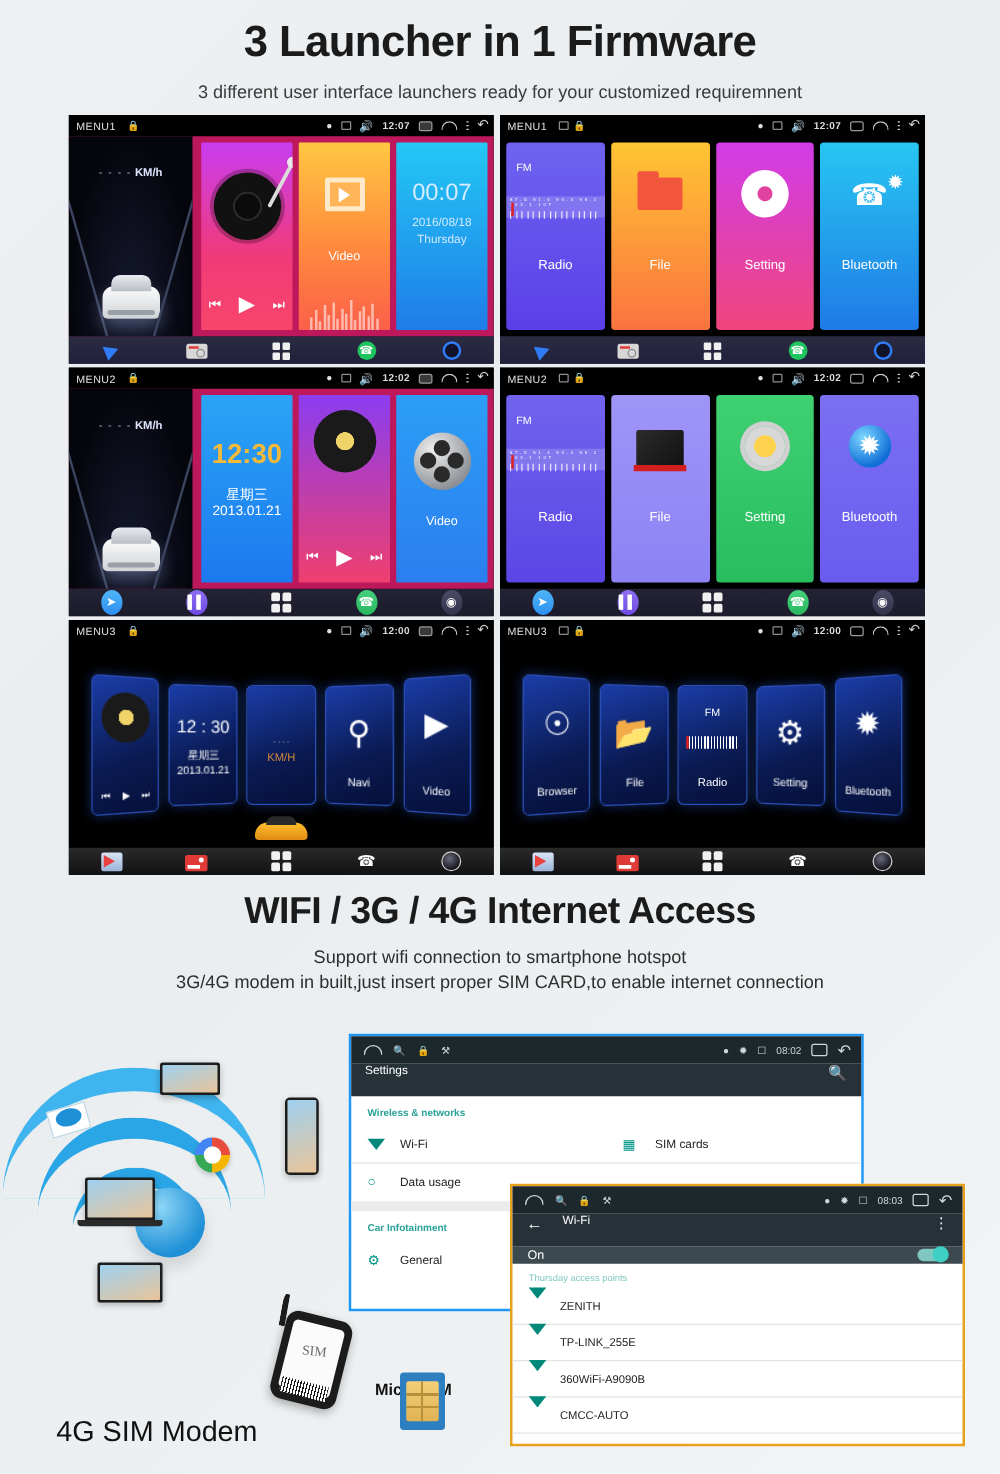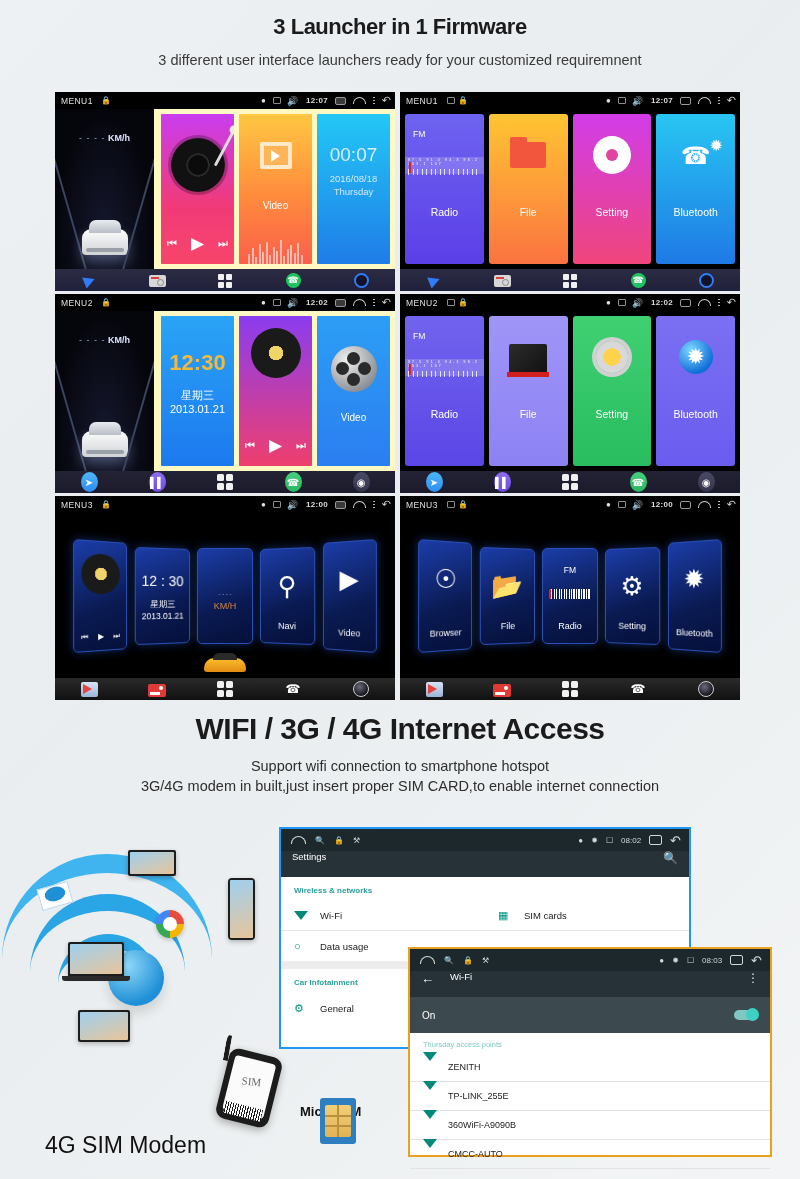--- a/index.html
+++ b/index.html
@@ -8,21 +8,21 @@
     background: linear-gradient(135deg,#eef1f3 0%,#e9edef 40%,#f2f4f5 100%);
     font-family: "Liberation Sans", sans-serif;
     position: relative; overflow: hidden;
   }
 
   
   .sec-title {
     text-align: center; font-weight: bold; color: #1b1b1b;
     letter-spacing: -0.5px;
   }
-  #title1 { font-size: 22px; padding-top: 14px; }
+  #title1 { font-size: 35px; padding-top: 14px; }
   #sub1 { text-align:center; font-size: 14.5px; color:#3a3a3a; padding-top: 12px; }
 
   #title2 { font-size: 30px; }
   #sub2a, #sub2b { text-align:center; font-size:14.5px; color:#2e2e2e; }
 
   
   #launchers {
     position:absolute; left:55px; top:92px; width:685px; height:608px;
     display:grid; grid-template-columns: 340px 340px; grid-template-rows: 199px 199px 204px;
     gap: 3px 5px;
@@ -46,21 +46,21 @@
   .cam-ic { width:11px;height:8px;border:1px solid #9a9a9a;border-radius:2px;display:inline-block;position:relative;}
   .cam-ic.hl { background:#3a3a3a; }
   .home-ic { width:13px;height:7px;border:1.3px solid #d0d0d0; border-bottom:none; border-radius:7px 7px 0 0;}
   .dots-ic { display:flex;flex-direction:column;gap:1.2px;}
   .dots-ic i { width:1.8px;height:1.8px;background:#d0d0d0;border-radius:50%;display:block;}
   .back-ic { font-size:11px; line-height:1; color:#d0d0d0; }
   .pin-ic { font-size:8px; color:#e0e0e0; }
   .spk-ic { font-size:9px; color:#e8e8e8; }
 
   
-  .m1l .body { height:160px; position:relative; background:#fef9c3; display:flex; }
+  .m1l .body { height:160px; position:relative; background:#be185d; display:flex; }
   .car-panel { width:99px; position:relative; background:radial-gradient(ellipse at 50% 80%, #15182e 0%, #05060c 70%); }
   .kmh { position:absolute; top:24px; left:0; right:0; text-align:center; color:#dfe4ff; font-size:9px; font-weight:bold;}
   .kmh span.dash { letter-spacing:1px; color:#9aa3c8; font-weight:normal;}
   .road { position:absolute; bottom:0; left:0; right:0; height:120px; overflow:hidden;}
   .road:before, .road:after {
     content:""; position:absolute; bottom:0; width:2px; height:110px; background:#3c4560;
   }
   .road:before { left:14px; transform:skewX(16deg); }
   .road:after { right:14px; transform:skewX(-16deg); }
   .car-img {
@@ -239,21 +239,21 @@
   .a-title .right-ic{position:absolute;right:11px;font-size:12px;color:#eceff1;}
   .a-title .back-arrow{margin-right:16px;font-size:13px;}
   .a-section{color:#2aa198;font-size:8px;padding:9px 0 6px 13px;font-weight:bold;}
   .a-rows{display:flex;}
   .a-col{flex:1;}
   .a-row{display:flex;align-items:center;height:30px;padding-left:13px;border-bottom:1px solid #e6e6e6;font-size:9.5px;color:#222;}
   .a-row .ic{width:26px;color:#009688;font-size:11px;display:flex;align-items:center;}
   .a-row.nb{border-bottom:none;}
   .a-grayband{height:8px;background:#ececec;}
 
-  .w-onrow{height:36px;background:#3c4a4f;display:flex;align-items:center;justify-content:space-between;padding:0 12px;color:#fff;font-size:10px;}
+  .w-onrow{height:14px;background:#3c4a4f;display:flex;align-items:center;justify-content:space-between;padding:0 12px;color:#fff;font-size:10px;}
   .toggle{width:24px;height:10px;border-radius:6px;background:#7fc7c0;position:relative;}
   .toggle:after{content:"";position:absolute;right:-1px;top:-2px;width:13px;height:13px;border-radius:50%;background:#3fd0c4;}
   .w-sec{color:#7fc9c2;font-size:7.5px;padding:7px 0 4px 13px;}
   .w-row{height:29px;display:flex;align-items:center;padding-left:13px;border-bottom:1px solid #e3e3e3;font-size:9px;color:#222;}
   .w-row .wic{width:25px;color:#00897b;font-size:11px;}
   .wifi-tri{width:0;height:0;border-left:7px solid transparent;border-right:7px solid transparent;border-top:9px solid #00897b;}
 </style>
 </head>
 <body>
 

